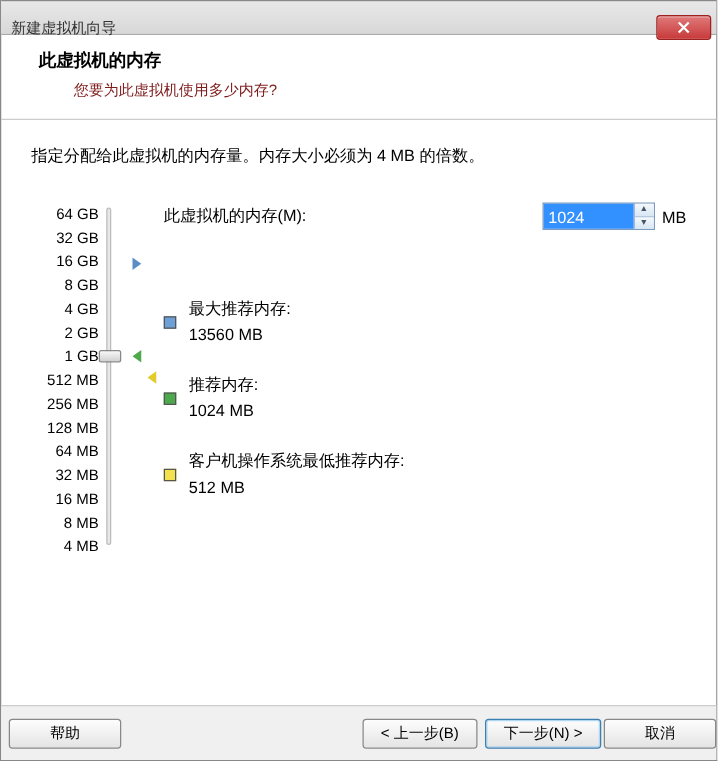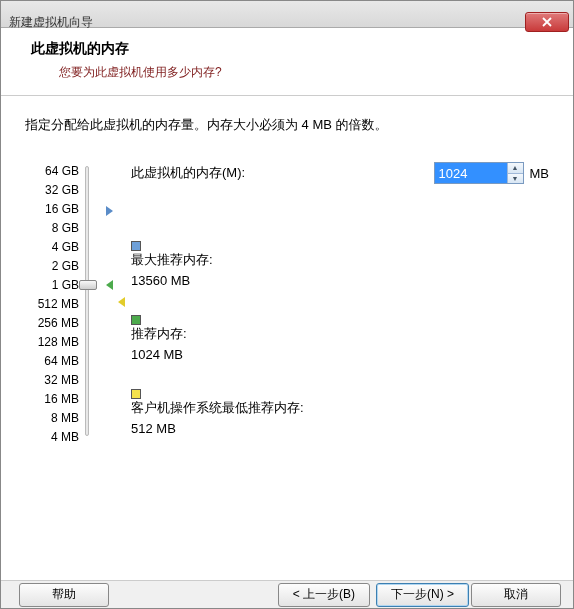--- a/index.html
+++ b/index.html
@@ -25,26 +25,26 @@
   .info-col { flex: 1; padding-left: 36px; position: relative; }
   .field-row { display: flex; align-items: center; margin-bottom: 20px; }
   .field-label { flex: 1; font-size: 13px; }
   .spinbox { display: flex; align-items: stretch; height: 22px; border: 1px solid #7a9ac0; background: #fff; }
   .spinbox input { width: 72px; border: none; text-align: left; padding: 0 4px; font-size: 13px; background: #3390ff; color: #fff; outline: none;}
   .spinbox input::selection{ background:#3390ff;color:#fff;}
   .spin-btns { display: flex; flex-direction: column; width: 16px; }
   .spin-btns div { flex: 1; border-left: 1px solid #9fb8d8; background: linear-gradient(#f4f8fc,#d8e6f4); display:flex;align-items:center;justify-content:center; font-size:7px; color:#456; cursor:default;}
   .spin-btns div:first-child{border-bottom:1px solid #9fb8d8;}
   .unit { margin-left: 6px; font-size: 13px; }
-  .marker-row { display: flex; align-items: flex-start; margin-bottom: 4px; flex-direction: column; }
+  .marker-row { display: flex; align-items: center; margin-bottom: 4px; }
   .marker-box { width: 10px; height: 10px; border: 1px solid #555; margin-right: 10px; margin-top: 3px; flex-shrink:0; }
   .marker-text .lbl { font-size: 13px; }
   .marker-text .val { font-size: 13px; padding-top: 4px; }
   .marker-group { margin-bottom: 24px; }
-  .footer { position: absolute; bottom: 0; left: 0; right: 0; height: 28px; border-top: 1px solid #ccc; background: #f0f0f0; display: flex; align-items: center; padding: 0 12px; }
+  .footer { position: absolute; bottom: 0; left: 0; right: 0; height: 44px; border-top: 1px solid #ccc; background: #f0f0f0; display: flex; align-items: center; padding: 0 0; }
   .footer .spacer { flex: 1; }
   .btn { height: 24px; min-width: 90px; padding: 0 14px; border: 1px solid #888; background: linear-gradient(#fdfdfd,#e4e4e4); border-radius: 3px; font-size: 12px; cursor: default; margin-left: 6px; display:flex;align-items:center;justify-content:center;}
   .btn.primary { border: 1px solid #3c7fb1; box-shadow: 0 0 0 1px #b0d6f1 inset; }
 </style>
 </head>
 <body>
 
 <div class="window">
 
   <div class="titlebar">

